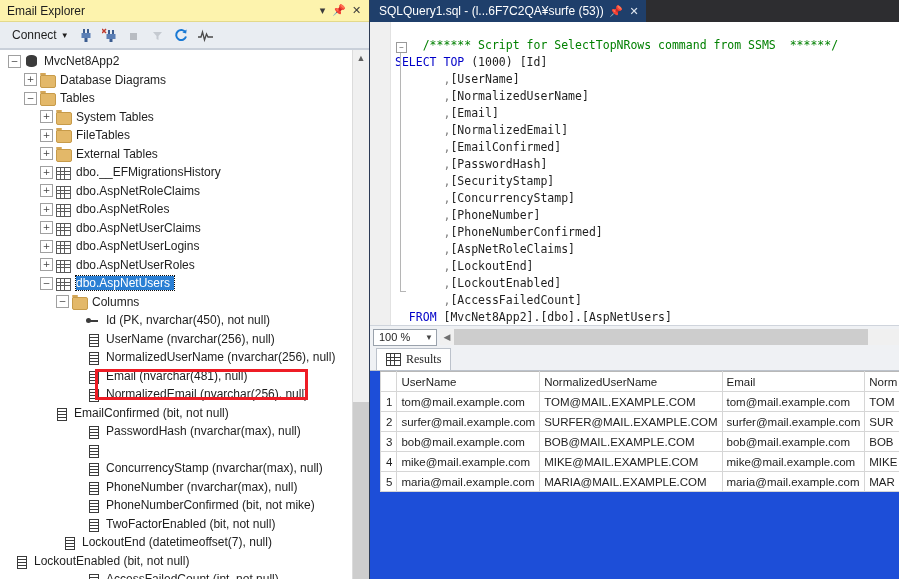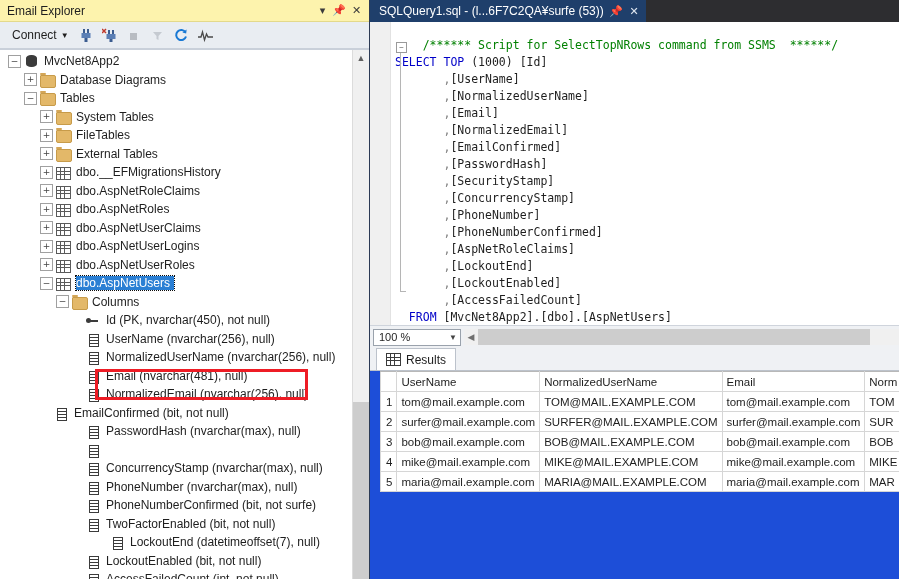--- a/index.html
+++ b/index.html
@@ -169,21 +169,21 @@
     position:absolute;left:9px;top:31px;width:1px;height:239px;background:#b5b5b5;
   }
   .vline:after{content:"";position:absolute;left:0;bottom:0;width:6px;height:1px;background:#b5b5b5;}
 
   .zoombar{
     height:22px;min-height:22px;background:#eff1f4;
     border-top:1px solid #cfd4dc;
     display:flex;align-items:center;padding-left:3px;gap:3px;
   }
   .zoomsel{
-    width:88px;height:17px;background:#ffffff;border:1px solid #9aa2ac;
+    width:64px;height:17px;background:#ffffff;border:1px solid #9aa2ac;
     display:flex;align-items:center;justify-content:space-between;
     padding:0 3px 0 5px;font-size:11px;color:#1e1e1e;box-sizing:border-box;
   }
   .zoomsel .car{font-size:8px;color:#444;}
   .hscroll{
     flex:1;height:16px;background:#f0f0f0;display:flex;align-items:center;margin-right:0px;
   }
   .hscroll .la{width:14px;text-align:center;font-size:9px;color:#707070;}
   .hscroll .htrack{flex:1;height:16px;background:#f0f0f0;position:relative;}
   .hscroll .hthumb{position:absolute;left:0;top:0;bottom:0;width:93%;background:#cdcdcd;}
@@ -191,21 +191,21 @@
   .resulttabs{
     height:22px;min-height:22px;background:#eff1f4;
     border-bottom:1px solid #bcc2cb;
     display:flex;align-items:flex-end;padding-left:6px;gap:0px;
   }
   .rtab{
     height:21px;display:flex;align-items:center;gap:5px;
     padding:0 9px;font-size:12px;color:#1e1e1e;
     border:1px solid transparent;border-bottom:none;
   }
-  .rtab.active{background:#ffffff;border-color:#bcc2cb;}
+  .rtab.active{background:#ffffff;border-color:#bcc2cb;font-family:Liberation Serif, serif;}
   .rt-ico{width:13px;height:11px;position:relative;}
   .rt-grid{
     background:#fff;border:1px solid #3b3b3b;
     background-image:
       linear-gradient(to right,transparent 3px,#3b3b3b 3px,#3b3b3b 4px,transparent 4px),
       linear-gradient(to right,transparent 7px,#3b3b3b 7px,#3b3b3b 8px,transparent 8px),
       linear-gradient(to bottom,transparent 3px,#3b3b3b 3px,#3b3b3b 4px,transparent 4px),
       linear-gradient(to bottom,transparent 6px,#3b3b3b 6px,#3b3b3b 7px,transparent 7px);
   }
   .rt-msg{
@@ -463,37 +463,37 @@
             <span class="ico">
               <span class="ic-col" style="display: block;"></span>
             </span>
             <span class="lbl">PhoneNumber (nvarchar(max), null)</span>
           </div>
           <div class="node" style="padding-left: 72px;">
             <span class="exp none"></span>
             <span class="ico">
               <span class="ic-col" style="display: block;"></span>
             </span>
-            <span class="lbl">PhoneNumberConfirmed (bit, not surfe)</span>
+            <span class="lbl">PhoneNumberConfirmed (bit, not mike)</span>
           </div>
           <div class="node" style="padding-left: 72px;">
             <span class="exp none"></span>
             <span class="ico">
               <span class="ic-col" style="display: block;"></span>
             </span>
             <span class="lbl">TwoFactorEnabled (bit, not null)</span>
           </div>
-          <div class="node" style="padding-left: 96px;">
+          <div class="node" style="padding-left: 48px;">
             <span class="exp none"></span>
             <span class="ico">
               <span class="ic-col" style="display: block;"></span>
             </span>
             <span class="lbl">LockoutEnd (datetimeoffset(7), null)</span>
           </div>
-          <div class="node" style="padding-left: 72px;">
+          <div class="node" style="">
             <span class="exp none"></span>
             <span class="ico">
               <span class="ic-col" style="display: block;"></span>
             </span>
             <span class="lbl">LockoutEnabled (bit, not null)</span>
           </div>
           <div class="node" style="padding-left: 72px;">
             <span class="exp none"></span>
             <span class="ico">
               <span class="ic-col" style="display: block;"></span>

